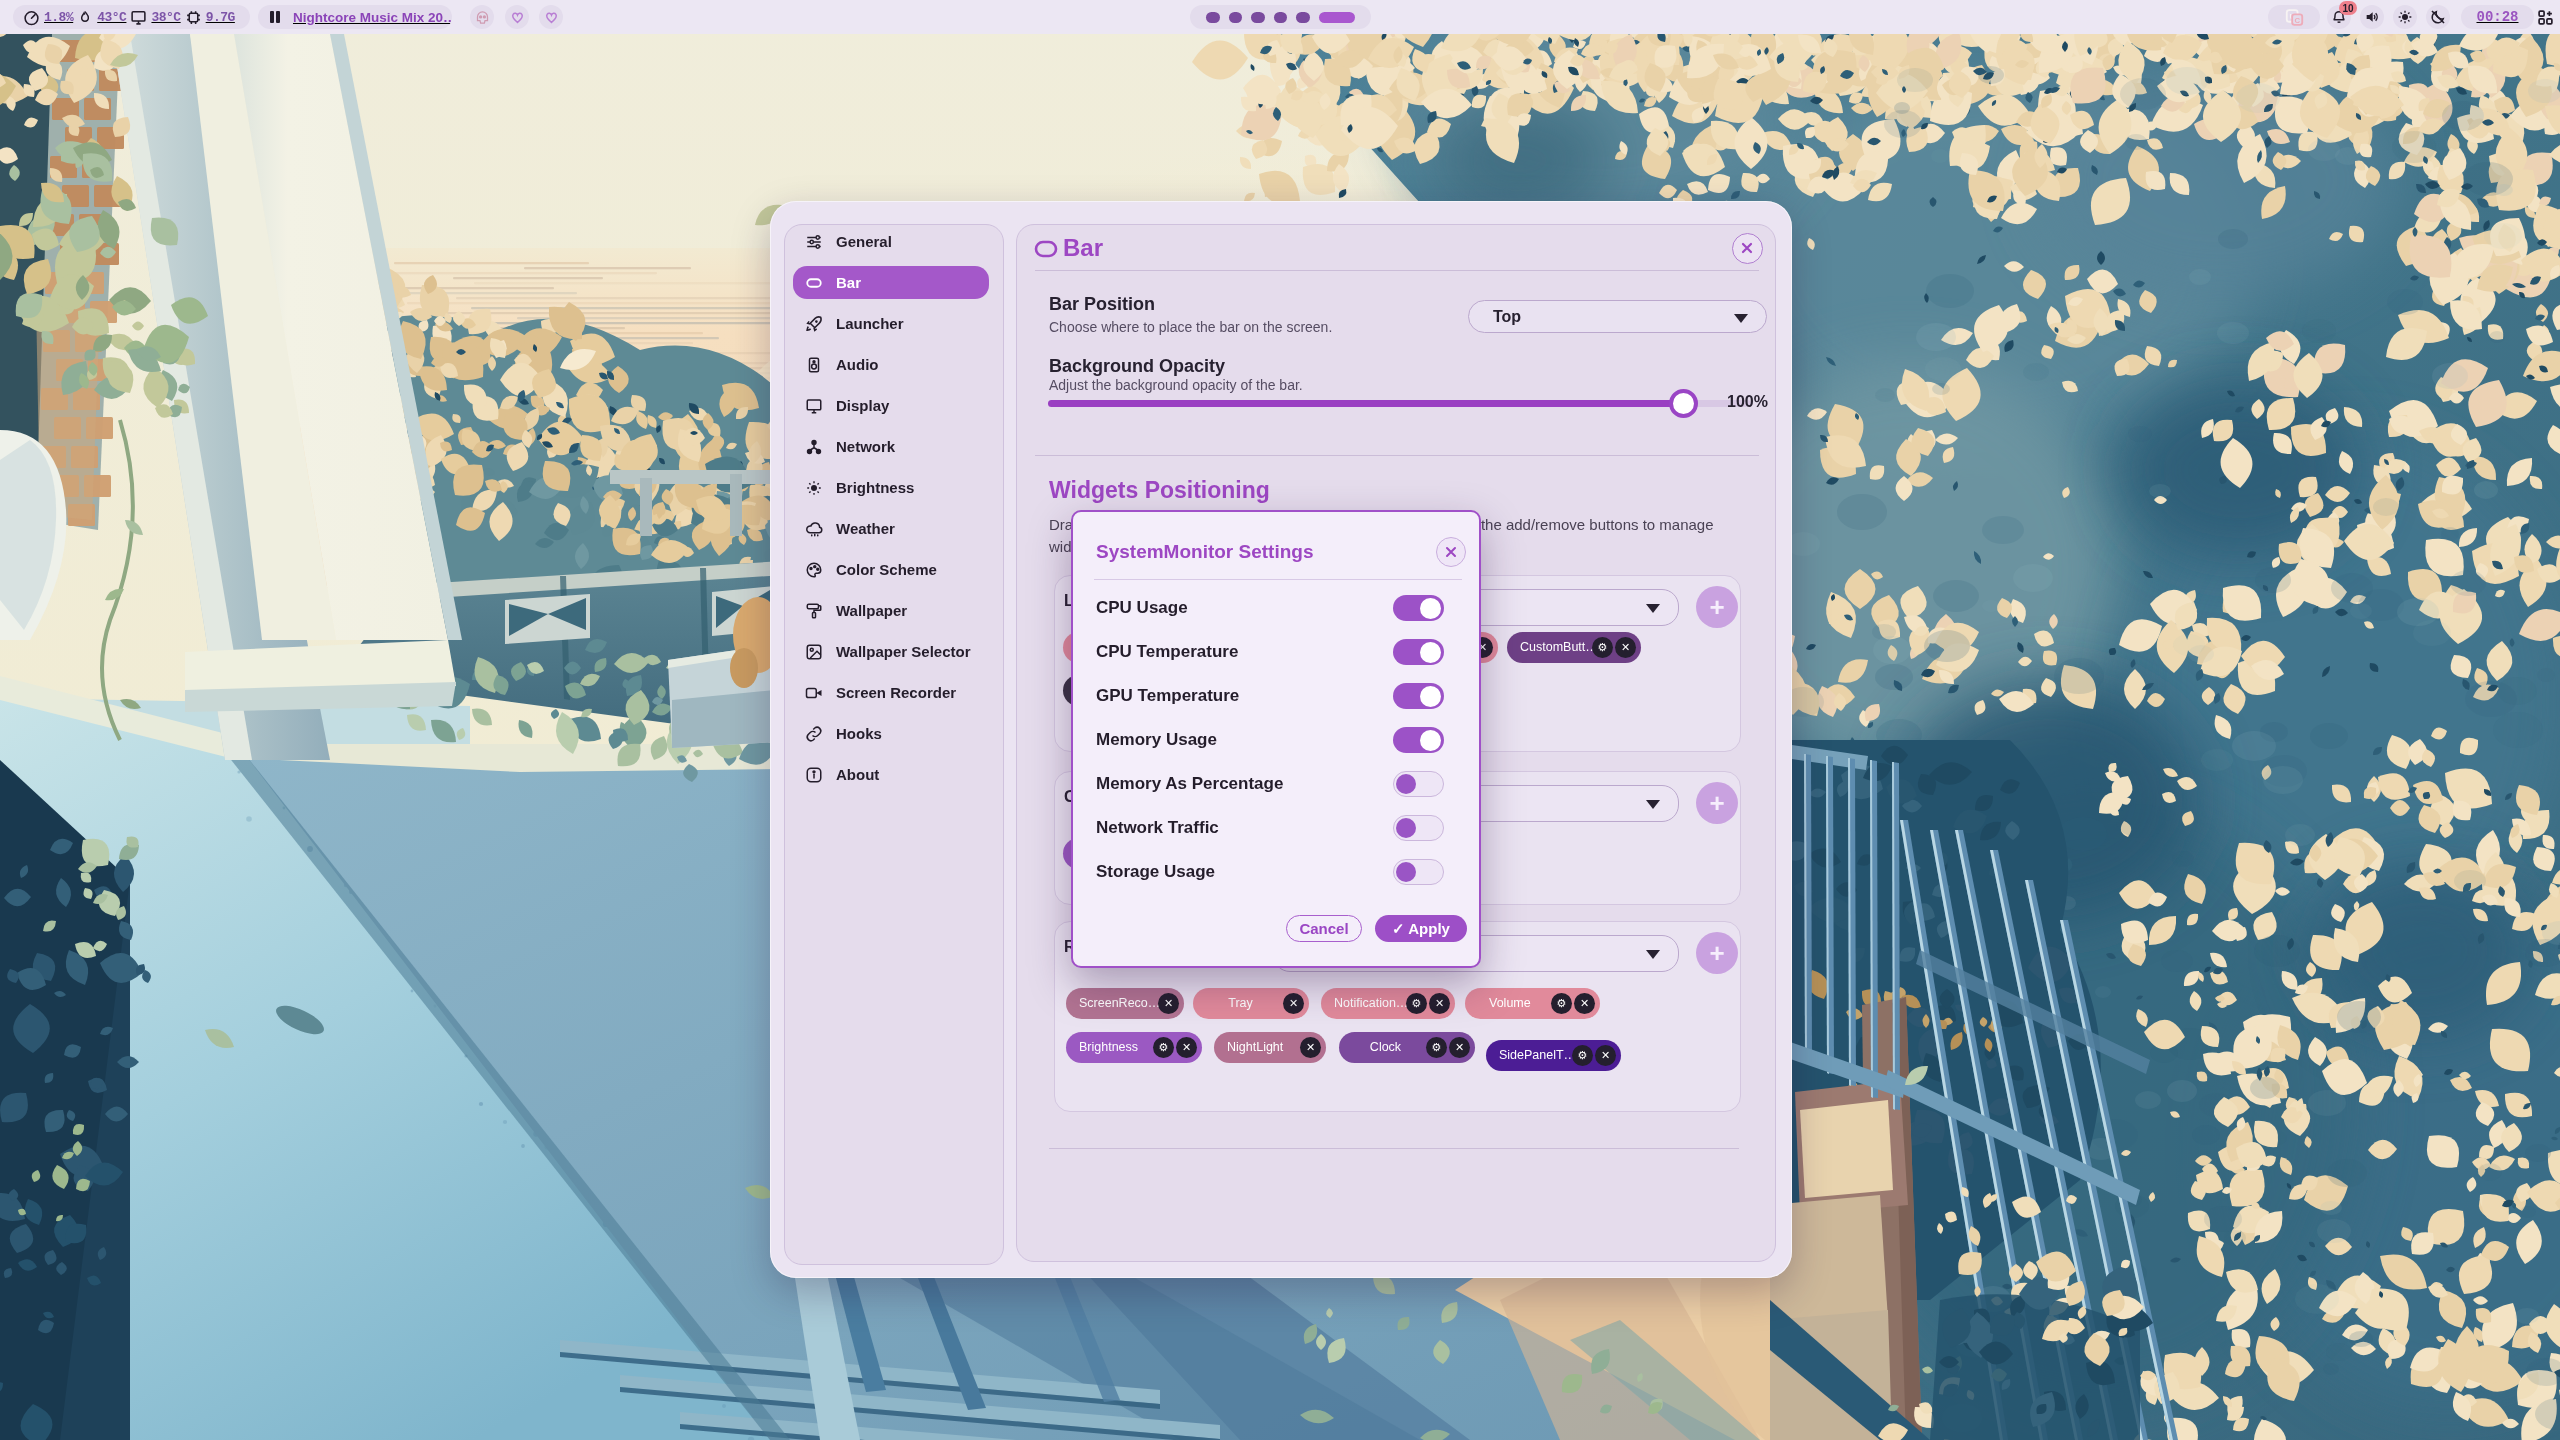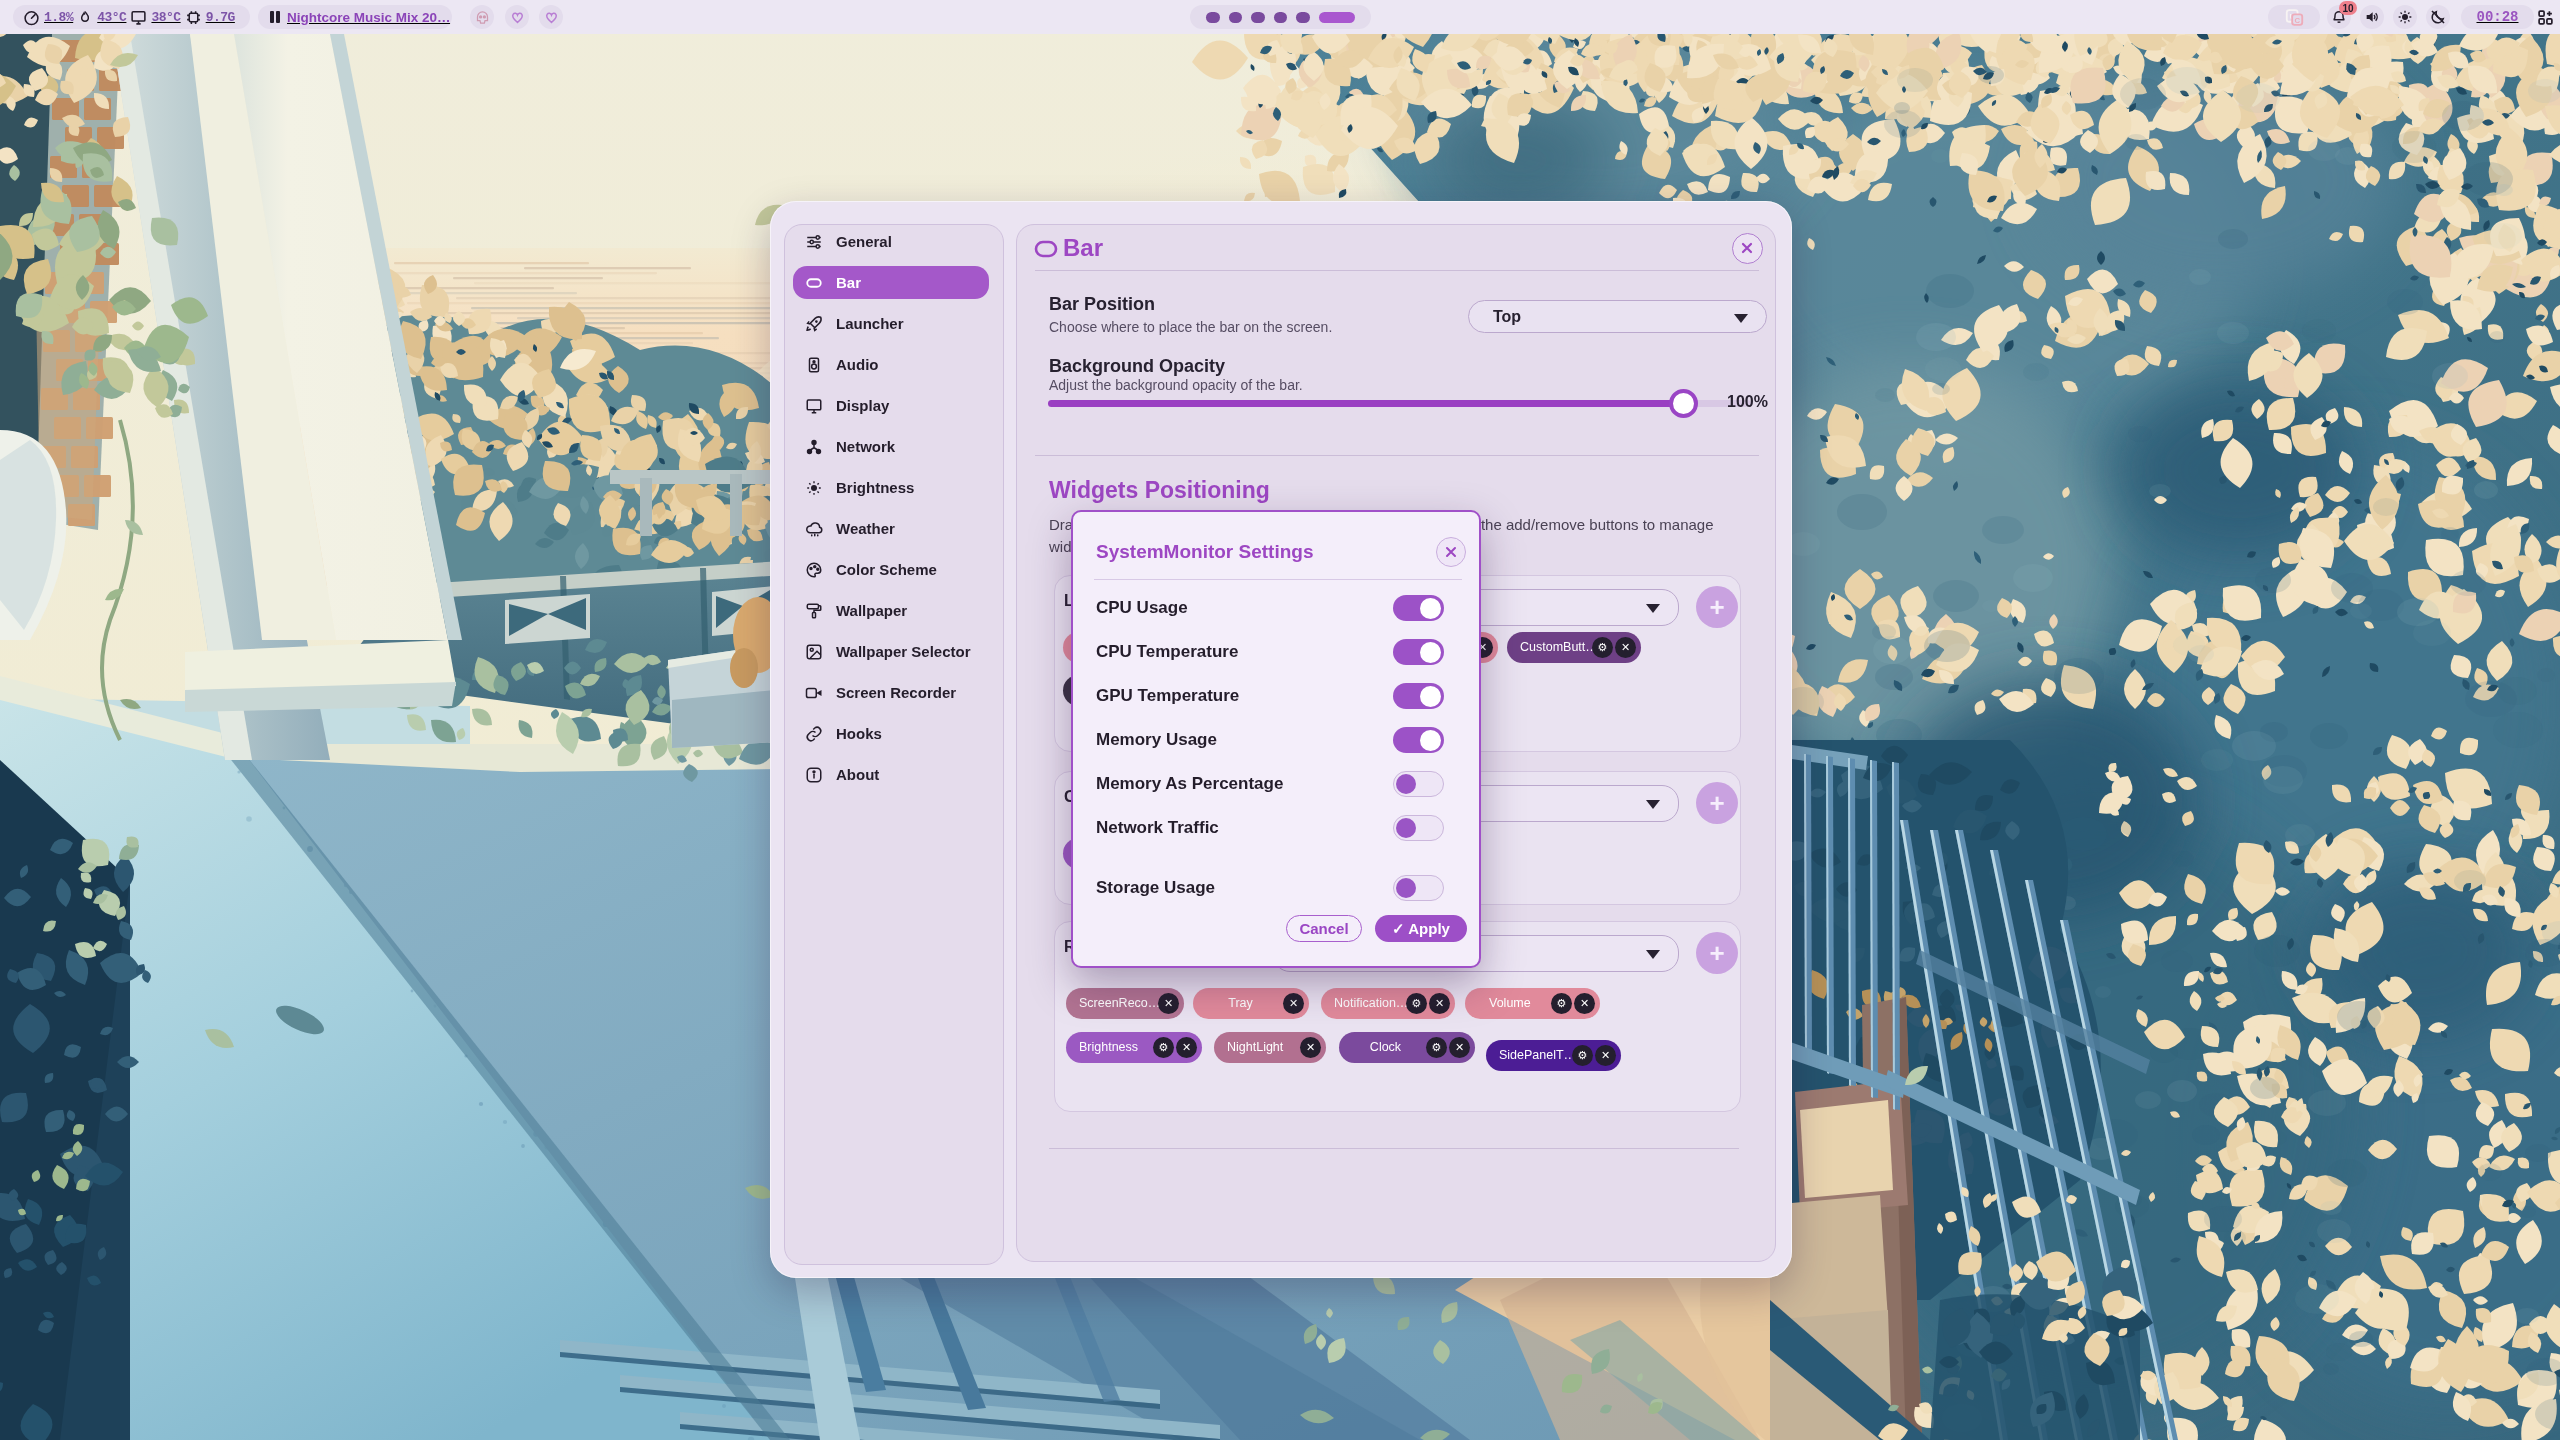--- a/index.html
+++ b/index.html
@@ -2965,21 +2965,21 @@
           <rect x="3" y="4" width="18" height="13" rx="1.5"></rect>
           <path d="M9 21 h6 M12 17 v4"></path>
         </svg>
     <span class="statxt">38°C</span>
     <svg width="17" height="17" viewBox="0 0 24 24" fill="none" stroke="#241d2b" stroke-width="2.2">
           <rect x="6" y="6" width="12" height="12" rx="2"></rect>
           <path d="M9 3v3M15 3v3M9 18v3M15 18v3M3 9h3M3 15h3M18 9h3M18 15h3"></path>
         </svg>
     <span class="statxt">9.7G</span>
   </div>
-  <div class="pill" style="left:258px; width:194px; padding:0 11px; gap:6px;">
+  <div class="pill" style="left:258px; width:194px; padding:0 11px; gap:12px;">
     <svg width="12" height="14" viewBox="0 0 12 14" style="flex:none;">
           <rect x="1" y="1" width="4" height="12" rx="1" fill="#241d2b"></rect>
           <rect x="7" y="1" width="4" height="12" rx="1" fill="#241d2b"></rect>
         </svg>
     <span style="color:#8b44b8; font-weight:bold; font-size:13.5px; white-space:nowrap;">Nightcore Music Mix 20…</span>
   </div>
   <div class="circ" style="left:470px;">
         <svg width="15" height="15" viewBox="0 0 24 24" fill="none" stroke="#cf9bb1" stroke-width="2">
           <path d="M12 3a8 8 0 0 0-8 8v6h4l1 4h6l1-4h4v-6a8 8 0 0 0-8-8z"></path>
           <circle cx="9" cy="11" r="1.6" fill="#cf9bb1"></circle>
@@ -3225,21 +3225,21 @@
         <div class="tog togoff">
           <div class="knob"></div>
         </div>
       </div>
   <div class="mrow" style="top:303px;">
         <span class="t">Network Traffic</span>
         <div class="tog togoff">
           <div class="knob"></div>
         </div>
       </div>
-  <div class="mrow" style="top:347px;margin-top:16px;">
+  <div class="mrow" style="top:347px;">
         <span class="t">Storage Usage</span>
         <div class="tog togoff">
           <div class="knob"></div>
         </div>
       </div>
   <div class="btn" style="left:213px; top:403px; width:76px; border:1.5px solid #a85fcd; color:#9a46c4; background:#f4eefa;">Cancel</div>
   <div class="btn" style="left:302px; top:403px; width:92px; background:#9d4fc7; color:#fff;">✓ Apply</div>
 </div>
 
 </div>

